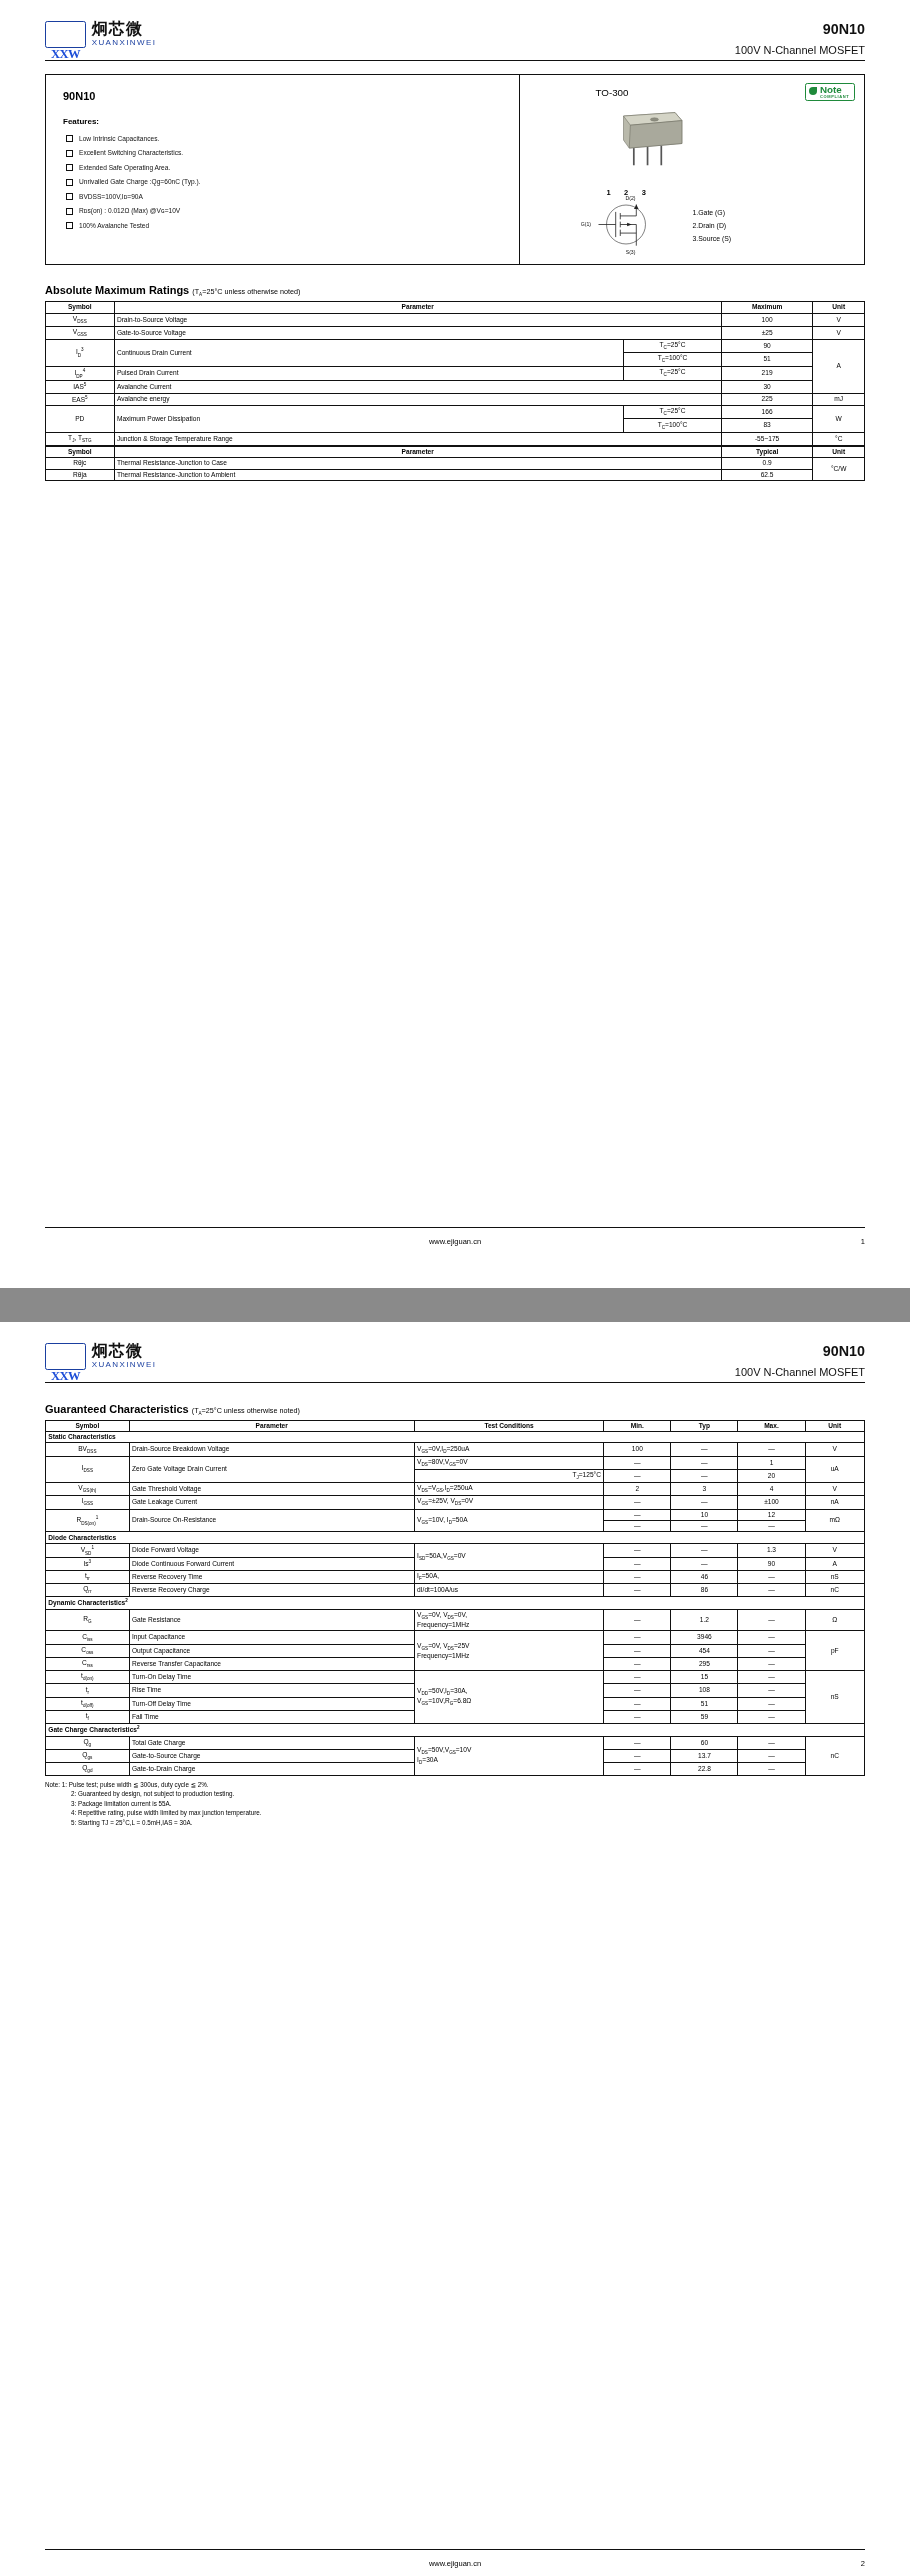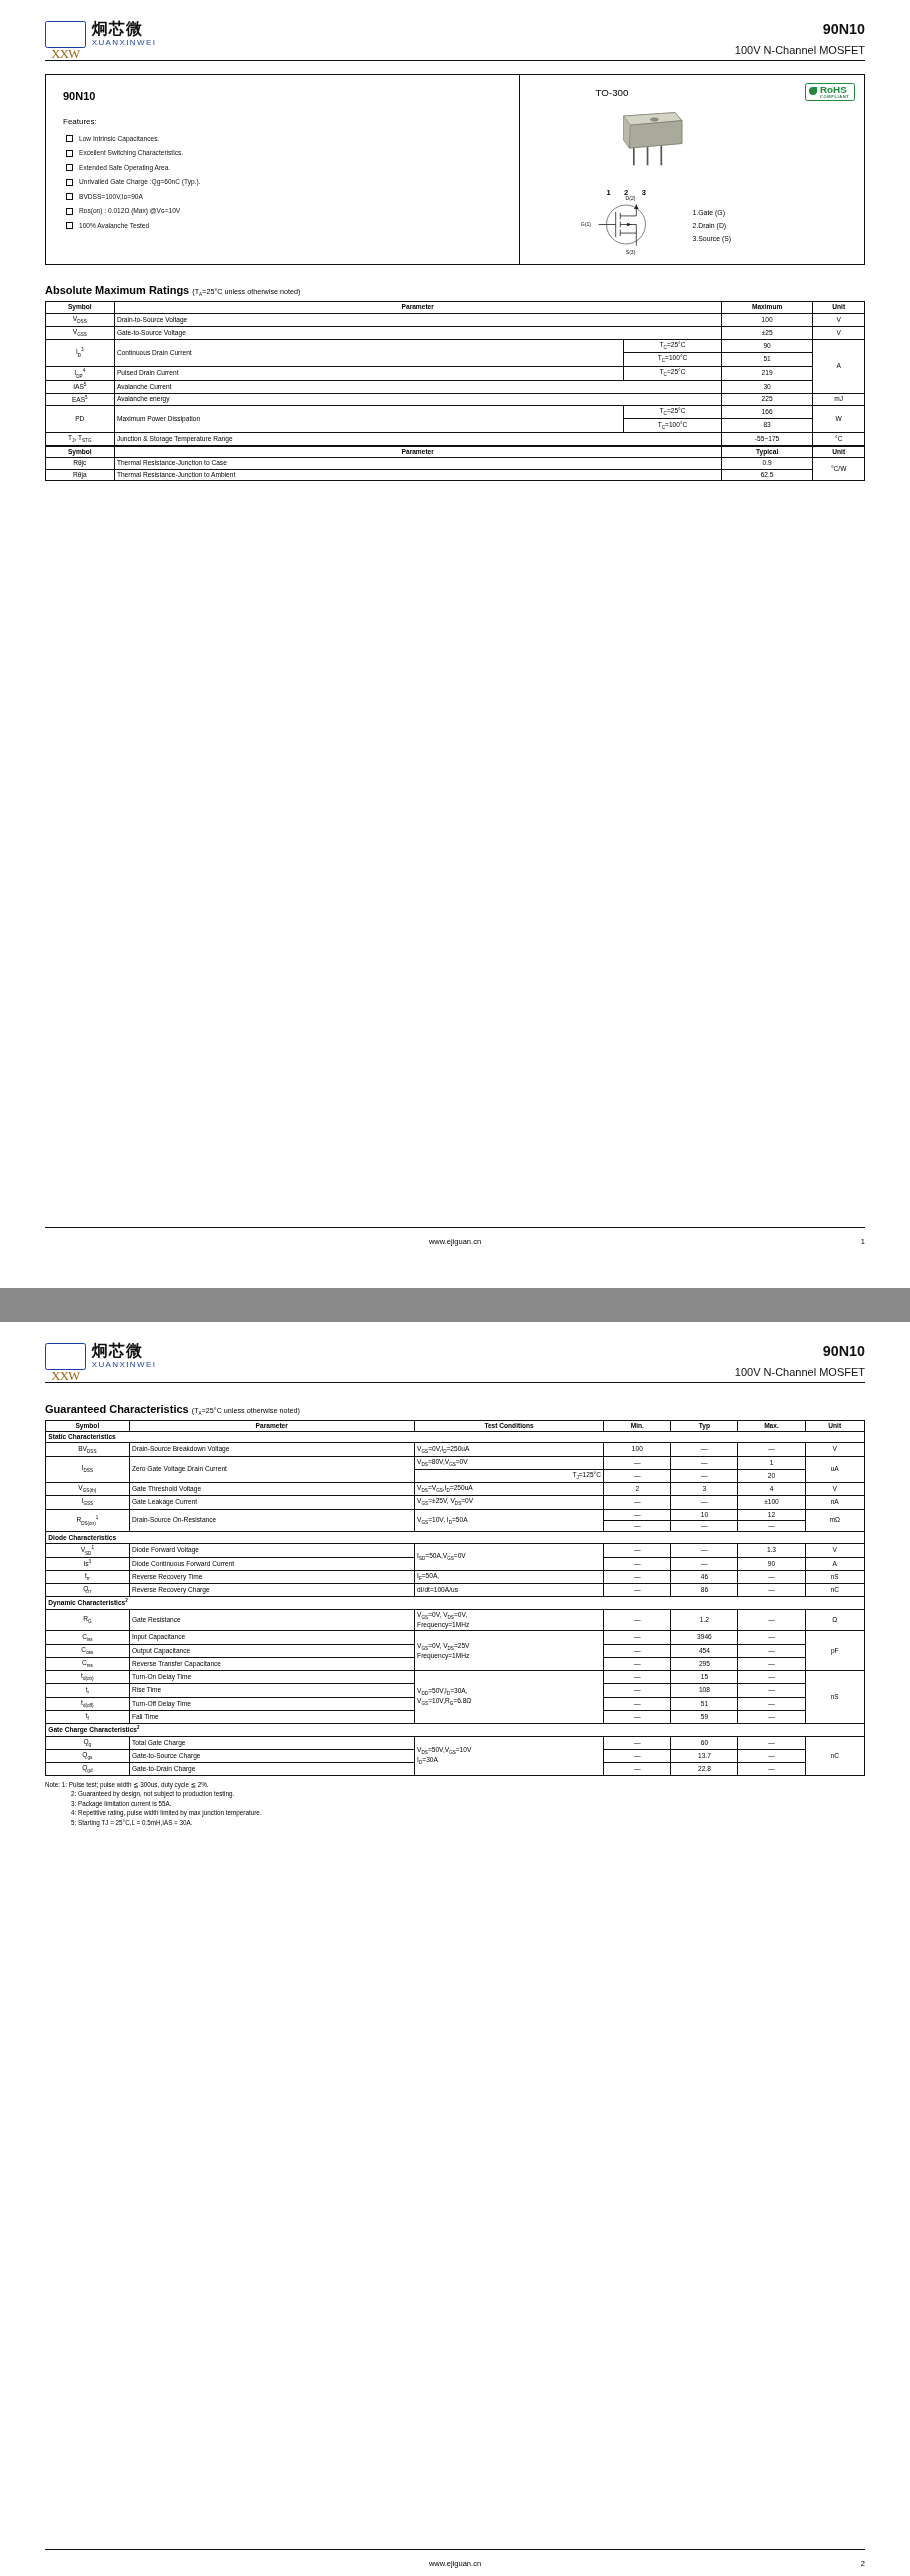--- a/index.html
+++ b/index.html
@@ -3,33 +3,33 @@
 <meta charset="utf-8">
 <style>
   html,body{margin:0;padding:0;background:#8a8a8a;font-family:"Liberation Sans",sans-serif;}
   .page{width:910px;background:#ffffff;margin:0 auto;position:relative;}
   .sheet{width:910px;min-height:1288px;background:#fff;position:relative;padding:0;box-sizing:border-box;}
   .inner{margin:0 45px;}
   
   .hdr{display:flex;align-items:flex-start;justify-content:space-between;padding-top:20.7px;}
   .logo-wrap{display:flex;align-items:flex-start;}
   .logo-box{width:39px;height:25px;border:1.7px solid #1a3fa0;border-radius:2.3px;display:flex;align-items:center;justify-content:center;margin-right:5.7px;position:relative;background:#fff;}
-  .logo-box .xxw{color:#a16207;font-weight:normal;font-size:12.6px;letter-spacing:-0.6px;font-family:"Liberation Serif",serif;margin-top:40px;}
+  .logo-box .xxw{color:#1d4ed8;font-weight:bold;font-size:12.6px;letter-spacing:-0.6px;font-family:"Liberation Serif",serif;margin-top:40px;}
   .logo-text{line-height:1;}
   .logo-cn{font-size:16px;font-weight:bold;color:#111;letter-spacing:1.1px;font-family:"DejaVu Sans",sans-serif;}
   .logo-en{font-size:8px;color:#1a3fa0;letter-spacing:1.4px;font-weight:normal;margin-top:2.3px;}
   .hdr-right{text-align:right;}
   .part-no{font-size:14.3px;font-weight:bold;color:#111;}
   .part-sub{font-size:11px;color:#111;margin-top:7px;}
   .hdr-rule{border-bottom:1.1px solid #111;margin:4.6px 0 0 0;}
   
   .specbox{border:0.6px solid #111;margin-top:12.6px;display:flex;height:189px;}
   .specleft{flex:1 1 58%;border-right:0.6px solid #111;padding:15px 17px;box-sizing:border-box;}
   .specleft .title{font-size:11px;font-weight:bold;margin-bottom:15px;}
-  .specleft .feat{font-size:8px;font-weight:normal;margin-bottom:9px;}
+  .specleft .feat{font-size:8px;font-weight:bold;margin-bottom:9px;}
   .featlist{list-style:none;margin:0;padding:0;}
   .featlist li{font-size:6.6px;color:#111;margin:0 0 7.5px 0;padding-left:16px;position:relative;}
   .featlist li:before{content:"";position:absolute;left:3.4px;top:0.6px;width:4.6px;height:4.6px;border:0.6px solid #111;}
   .specright{flex:1 1 42%;position:relative;padding:9.2px 11.5px;box-sizing:border-box;}
   .pkg-label{position:absolute;left:75px;top:12.6px;font-size:9.8px;}
   .rohs{position:absolute;right:9.2px;top:8px;border:1.1px solid #1f8a3b;border-radius:2.3px;padding:1.1px 4.6px 1.7px 13.8px;color:#1f8a3b;font-weight:bold;font-size:9.8px;line-height:1;}
   .rohs small{display:block;font-size:4px;letter-spacing:0.6px;font-weight:bold;}
   .rohs .leaf{position:absolute;left:2.9px;top:2.9px;width:8px;height:8px;background:#1f8a3b;border-radius:50% 0 50% 50%;}
   .to220{position:absolute;left:86px;top:33px;}
   .pinnum{position:absolute;left:86px;top:113px;font-size:7.5px;font-weight:bold;letter-spacing:5.7px;}
@@ -92,21 +92,21 @@
           <li>BVDSS=100V,Iᴅ=90A</li>
           <li>Rᴅs(on) : 0.012Ω (Max) @Vɢ=10V</li>
           <li>100% Avalanche Tested</li>
         </ul>
       </div>
       <div class="specright">
         <div class="pkg-label">TO-300</div>
 
         <div class="rohs">
           <span class="leaf"></span>
-          <span>RoHS</span>
+          <span>Note</span>
           <small>COMPLIANT</small>
         </div>
 
         <svg class="to220" width="98" height="63" viewBox="0 0 170 110">
           <polygon points="30,14 120,8 132,22 132,62 40,70 30,56" fill="#b9b9ab" stroke="#6f6f62" stroke-width="1"></polygon>
           <polygon points="30,14 120,8 132,22 42,30" fill="#d4d4c6" stroke="#6f6f62" stroke-width="1"></polygon>
           <polygon points="42,30 132,22 132,62 40,70" fill="#a9a99c" stroke="#6f6f62" stroke-width="1"></polygon>
           <ellipse cx="84" cy="20" rx="7" ry="3" fill="#8d8d80" stroke="#6f6f62" stroke-width="0.7"></ellipse>
           <line x1="48" y1="70" x2="48" y2="100" stroke="#555" stroke-width="3"></line>
           <line x1="72" y1="68" x2="72" y2="100" stroke="#555" stroke-width="3"></line>

